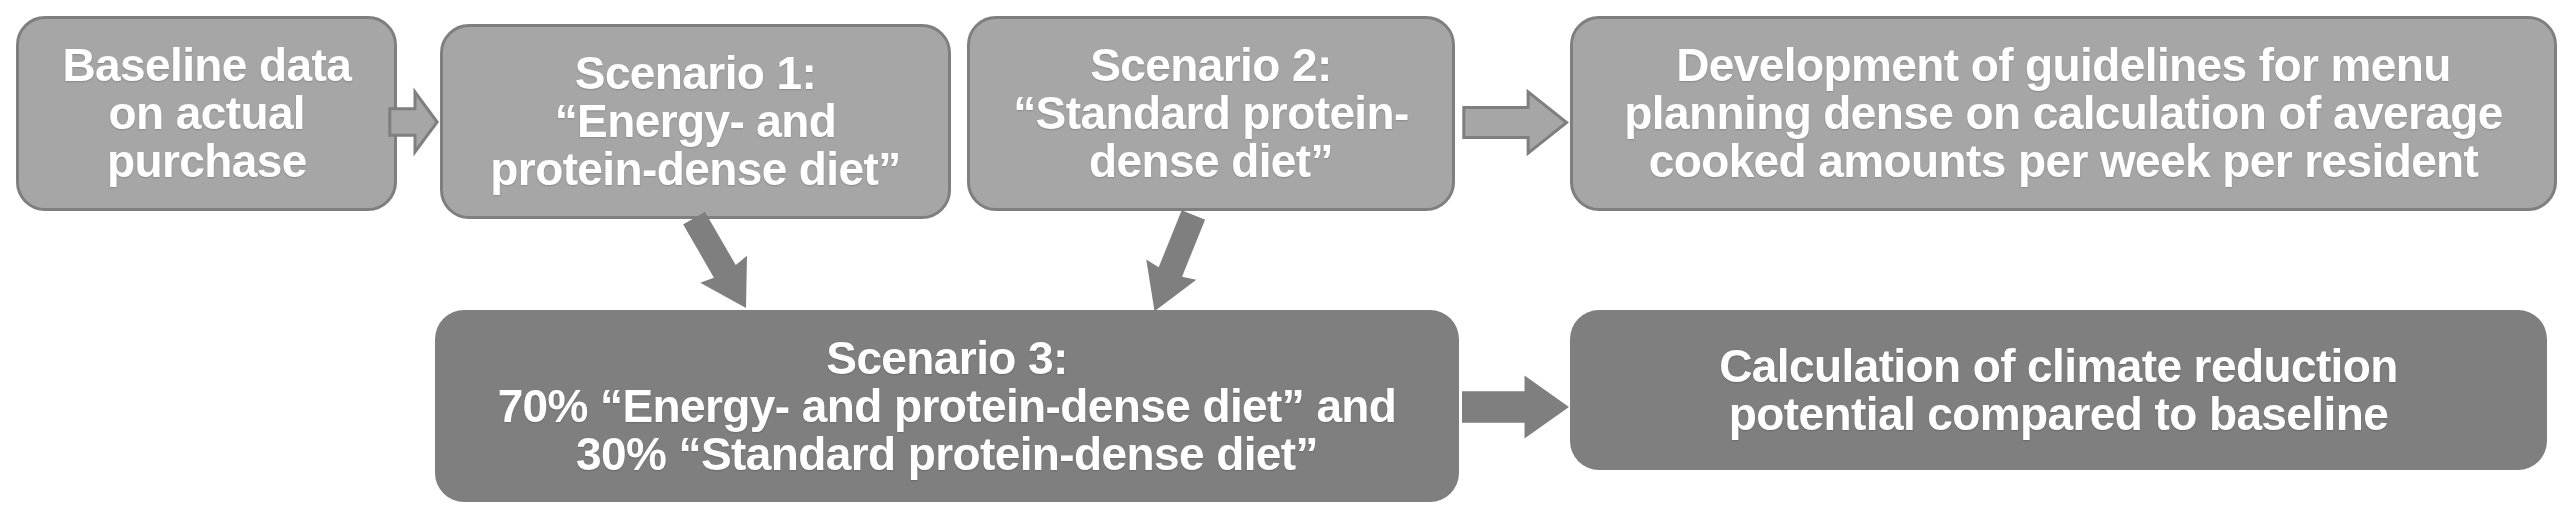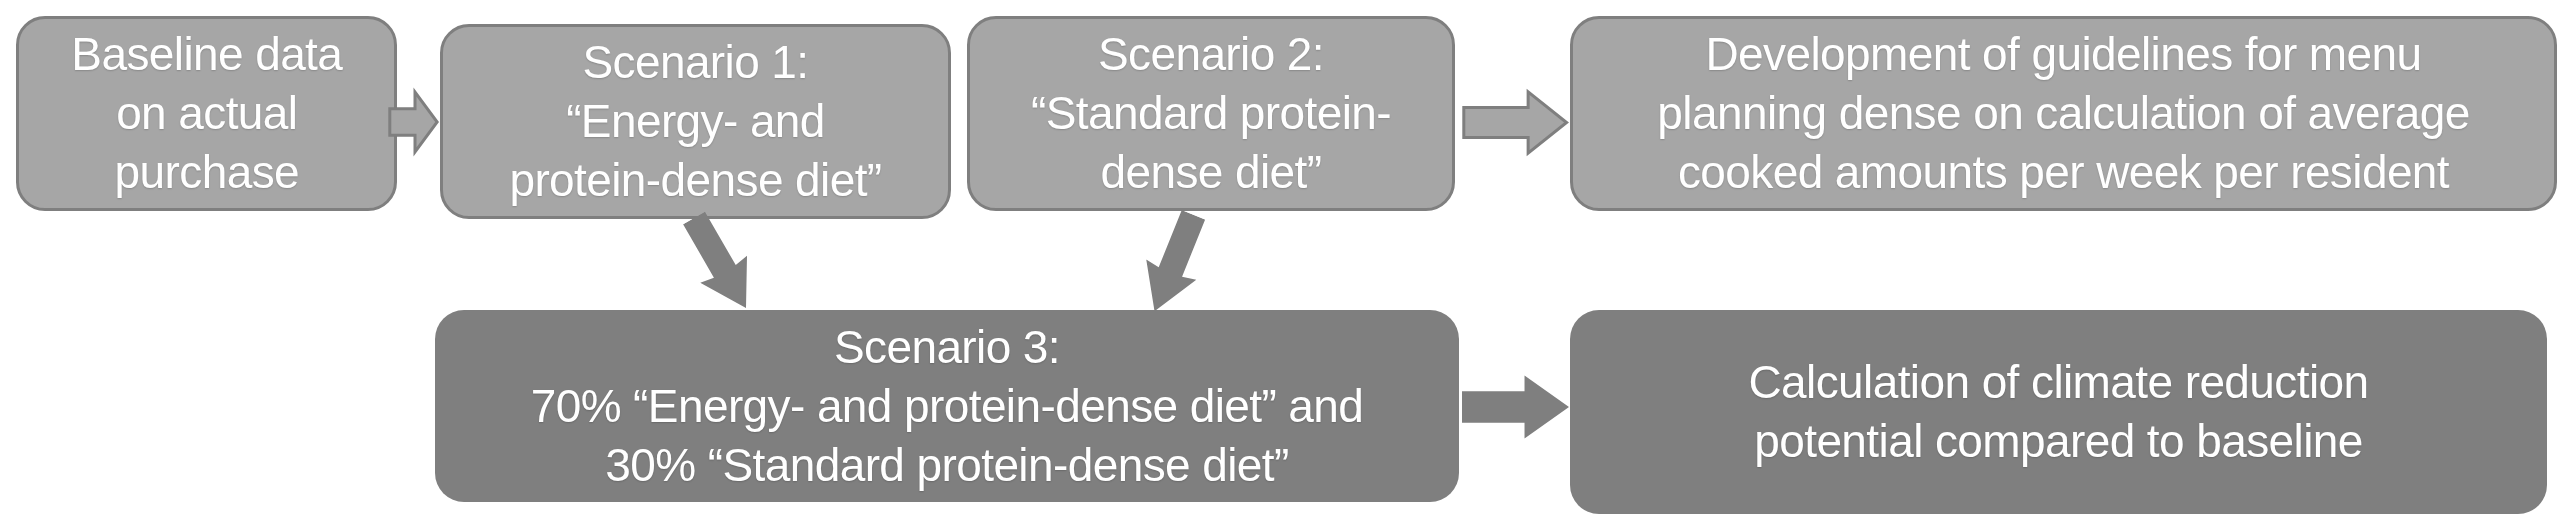--- a/index.html
+++ b/index.html
@@ -18,22 +18,23 @@
   .box {
     position: absolute;
     border-radius: 29px;
     display: flex;
     align-items: center;
     justify-content: center;
     text-align: center;
     box-sizing: border-box;
     color: var(--text, #ffffff);
     font-size: 46px;
-    line-height: 59px;
+    line-height: 48px;
     letter-spacing: -0.6px;
+    font-weight: bold;
   }
   .box .txt {
     white-space: pre-line;
     text-shadow: 0 1.2px 1.8px rgba(0,0,0,0.18);
   }
   .box.light {
     background: var(--light-box-fill, #a6a6a6);
     border: 3px solid var(--box-border, #7f7f7f);
   }
   .box.dark {
@@ -115,19 +116,19 @@
 70% “Energy- and protein-dense diet” and
 30% “Standard protein-dense diet”</span>
   </div>
 
   <div class="arrow" style="left:1462px; top:372px; width:107px; height:70px;">
     <svg viewBox="0 0 178 116" preserveAspectRatio="none">
       <polygon class="dark-arrow" points="0,32 104,32 104,6 178,58 104,110 104,84 0,84"></polygon>
     </svg>
   </div>
 
-  <div class="box dark" style="left:1570px; top:310px; width:977px; height:204px;">
+  <div class="box dark" style="left:1570px; top:310px; width:977px; height:160px;">
     <span class="txt">Calculation of climate reduction
 potential compared to baseline</span>
   </div>
 
 </div>
 
 
 </body></html>

